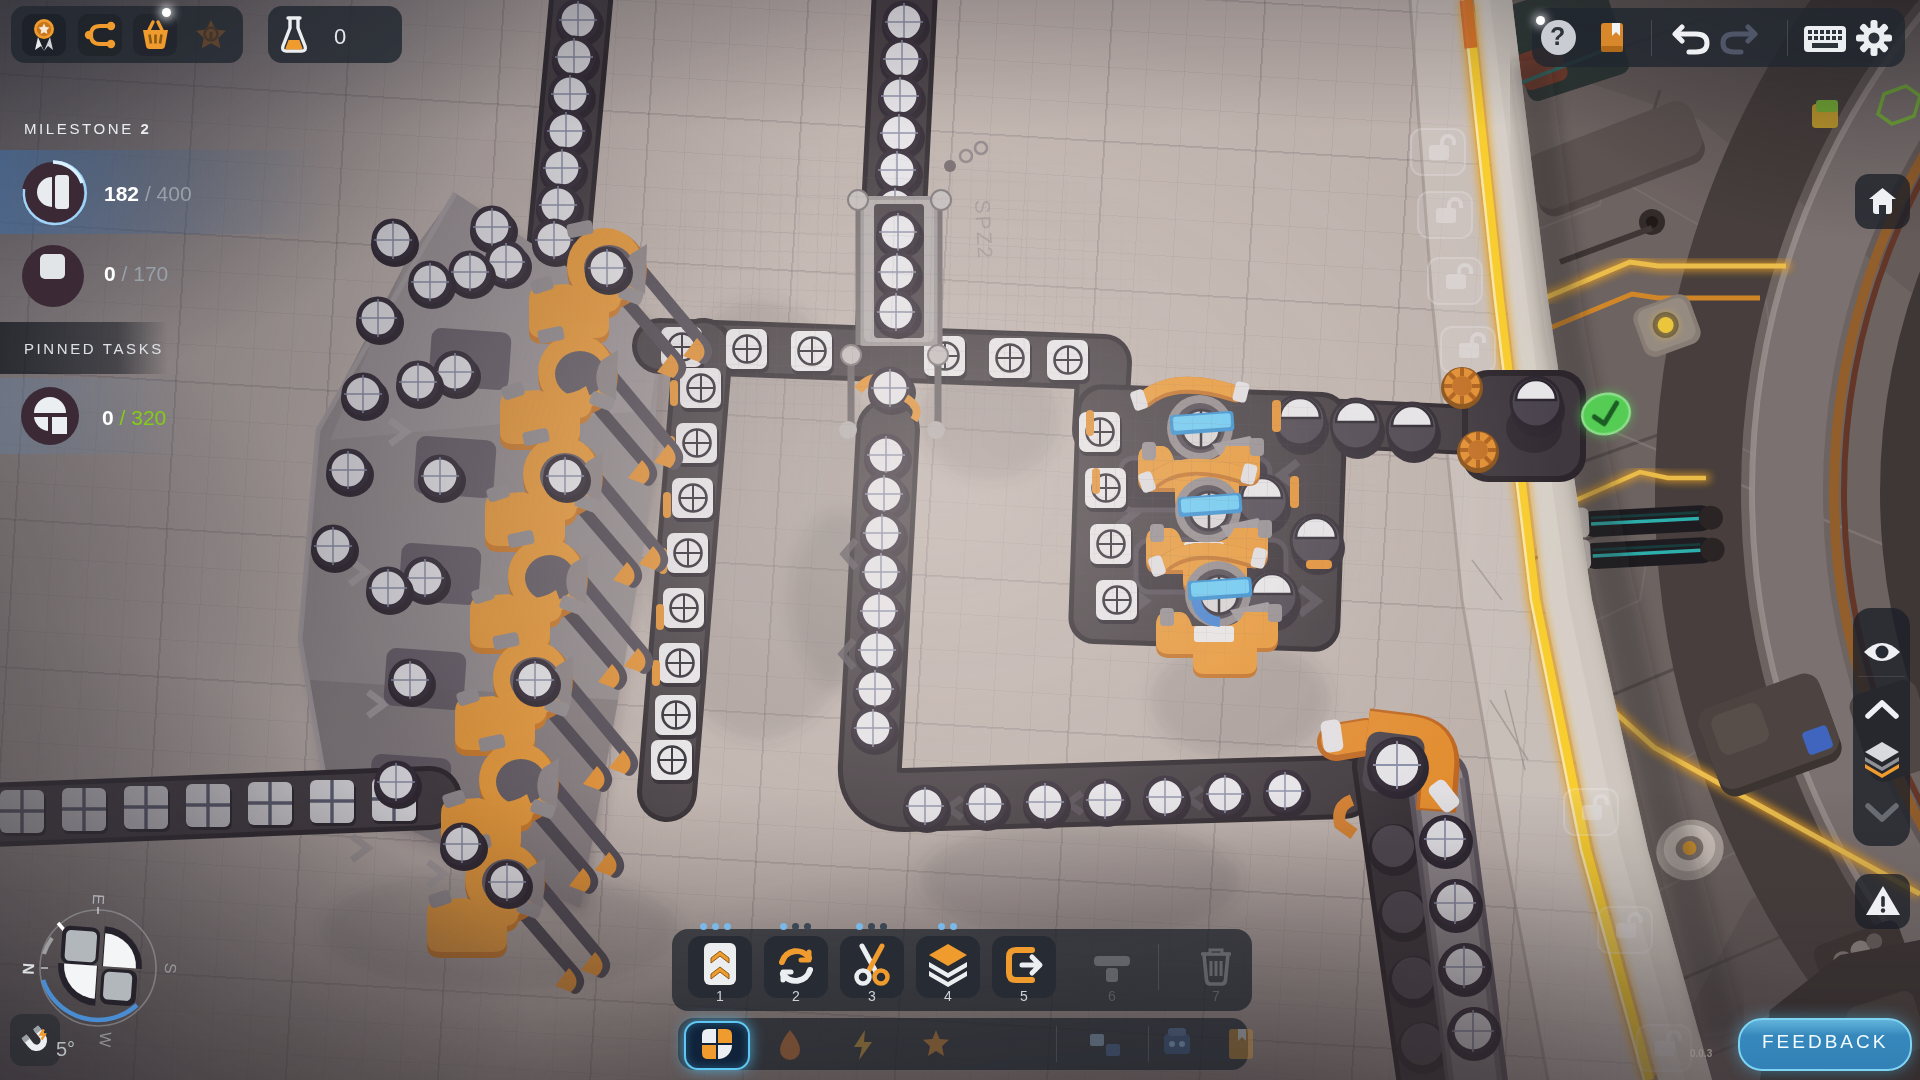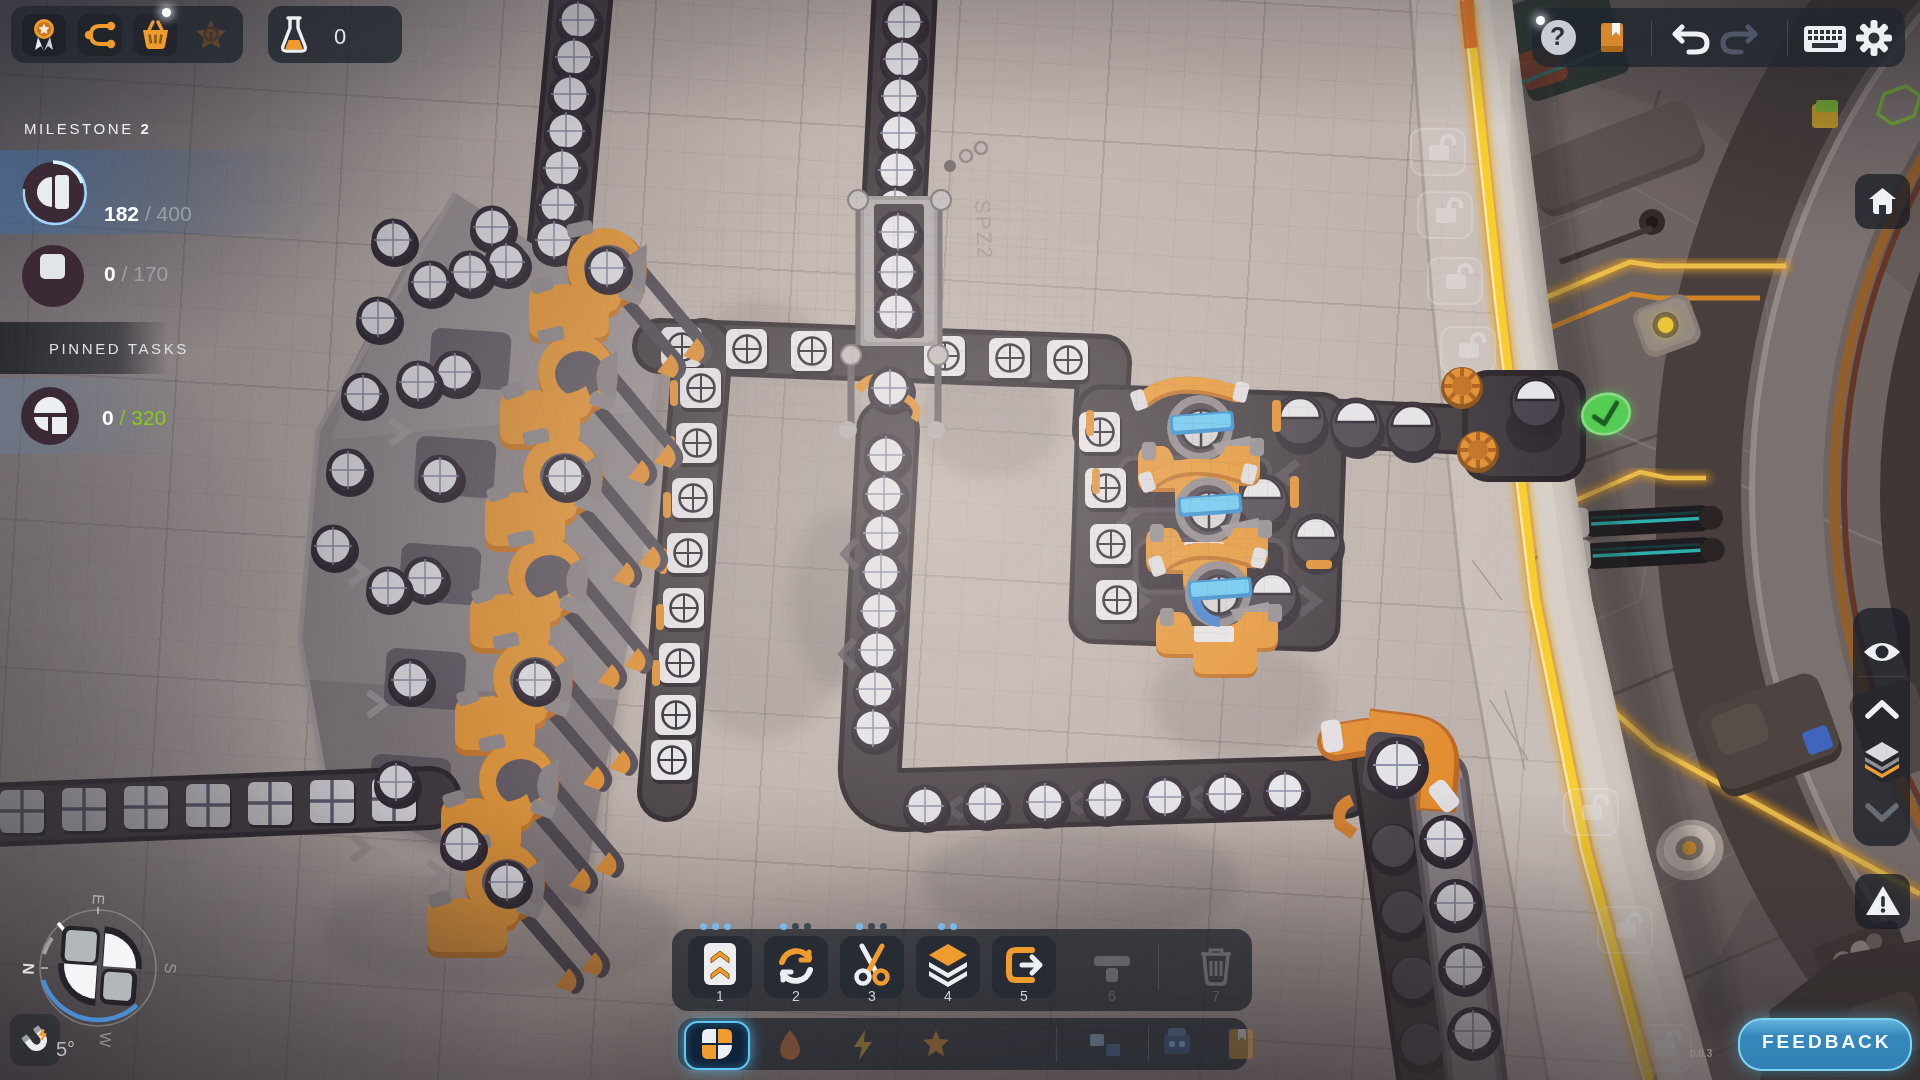--- a/index.html
+++ b/index.html
@@ -643,31 +643,31 @@
   <div class="abs" style="left:0;top:150px;width:340px;height:84px;background:linear-gradient(90deg,rgba(62,108,165,0.58),rgba(60,100,150,0.25) 50%,rgba(60,100,150,0) 96%);"></div>
   <svg class="abs" style="left:12px;top:153px;" width="84" height="84" viewBox="0 0 84 84">
     <circle cx="41" cy="40" r="31" fill="#3b2936"></circle>
     <path d="M41,9 A31,31 0 1 1 12,36" fill="none" stroke="#9fd4f8" stroke-width="2.6"></path>
     <path d="M41,9 A31,31 0 0 1 70,30" fill="none" stroke="#d8f0ff" stroke-width="3.4"></path>
     <g>
       <path d="M40,24 a14,14 0 0 0 0,30 Z" fill="#e9ecef"></path>
       <rect x="43" y="22" width="14" height="34" rx="3" fill="#e9ecef"></rect>
     </g>
   </svg>
-  <div class="abs" style="left:104px;top:182px;font-size:21px;color:#fff;margin-top:20px;"><b>182</b> <span style="color:#98a0a8">/ 400</span></div>
+  <div class="abs" style="left:104px;top:182px;font-size:21px;color:#fff;"><b>182</b> <span style="color:#98a0a8">/ 400</span></div>
   
   <svg class="abs" style="left:12px;top:238px;" width="84" height="84" viewBox="0 0 84 84">
     <circle cx="41" cy="38" r="31" fill="#3b2936"></circle>
     <rect x="28" y="16" width="25" height="25" rx="5" fill="#e2e5e8"></rect>
   </svg>
   <div class="abs" style="left:104px;top:262px;font-size:21px;color:#fff;"><b>0</b> <span style="color:#98a0a8">/ 170</span></div>
 
   
   <div class="abs" style="left:0;top:322px;width:168px;height:52px;background:linear-gradient(90deg,rgba(22,26,33,0.78),rgba(22,26,33,0.55) 70%,rgba(22,26,33,0) 100%);"></div>
-  <div class="abs" style="left:24px;top:340px;font-size:15px;letter-spacing:2.6px;color:#dde1e5;margin-left:25px;">PINNED TASKS</div>
+  <div class="abs" style="left:24px;top:340px;font-size:15px;letter-spacing:2.6px;color:#dde1e5;">PINNED TASKS</div>
   <div class="abs" style="left:0;top:378px;width:200px;height:76px;background:linear-gradient(90deg,rgba(95,125,160,0.42),rgba(95,125,160,0.15) 60%,rgba(95,125,160,0) 95%);"></div>
   <svg class="abs" style="left:14px;top:380px;" width="76" height="76" viewBox="0 0 76 76">
     <circle cx="36" cy="36" r="29" fill="#3b2936"></circle>
     <g transform="translate(36,35)">
       <path d="M-16,-2 a16,16 0 0 1 32,0 Z" fill="#eceff2"></path>
       <path d="M-16,2 a16,16 0 0 0 14,14 l0,-14 Z" fill="#eceff2"></path>
       <path d="M2,2 h15 v17 h-15 Z" fill="#eceff2"></path>
     </g>
   </svg>
   <div class="abs" style="left:102px;top:406px;font-size:21px;color:#fff;"><b>0</b> <span style="color:#84cc16">/ 320</span></div>
@@ -905,14 +905,14 @@
       <path d="M10,6 v6 M26,6 v6" stroke="#9aa0a6" stroke-width="7"></path>
     </g>
     <path d="M26,6 l-3.5,5.5 h4.5 l-3.5,5.5" stroke="#f09b2e" stroke-width="2.6" fill="none"></path>
   </svg>
   <div class="abs" style="left:56px;top:1038px;font-size:20px;color:#b4b9be;">5°</div>
 
   
   
   <div class="abs" style="left:1690px;top:1048px;font-size:10px;font-weight:bold;color:#8e8983;">0.0.3</div>
   <div class="abs" style="left:1738px;top:1018px;width:170px;height:49px;border-radius:24px;background:linear-gradient(180deg,#62b4dc,#3688bc 32%,#3381b6);border:2px solid #7ed4f4;box-shadow:0 0 16px rgba(80,190,235,0.5);"></div>
-  <div class="abs" style="left:1762px;top:1031px;font-size:19px;font-weight:bold;letter-spacing:3px;color:#f2fbff;">FEEDBACK</div>
+  <div class="abs" style="left:1762px;top:1031px;font-size:19px;font-weight:normal;letter-spacing:3px;color:#f2fbff;">FEEDBACK</div>
 </div>
 
 </body></html>

